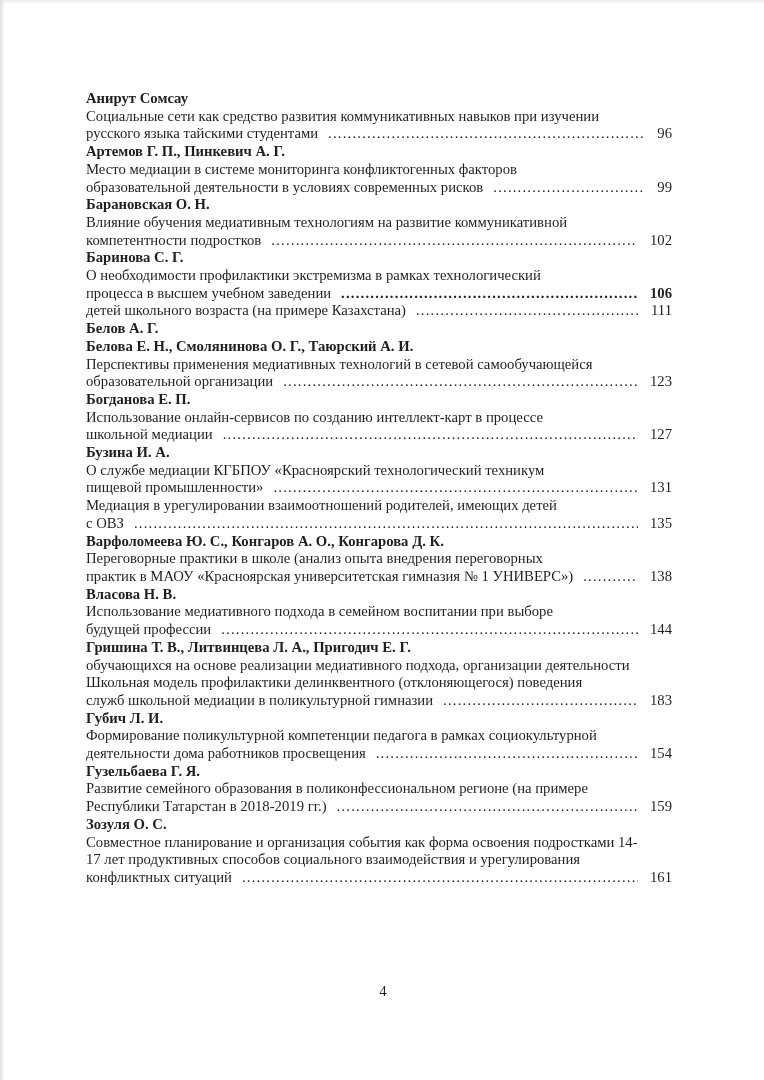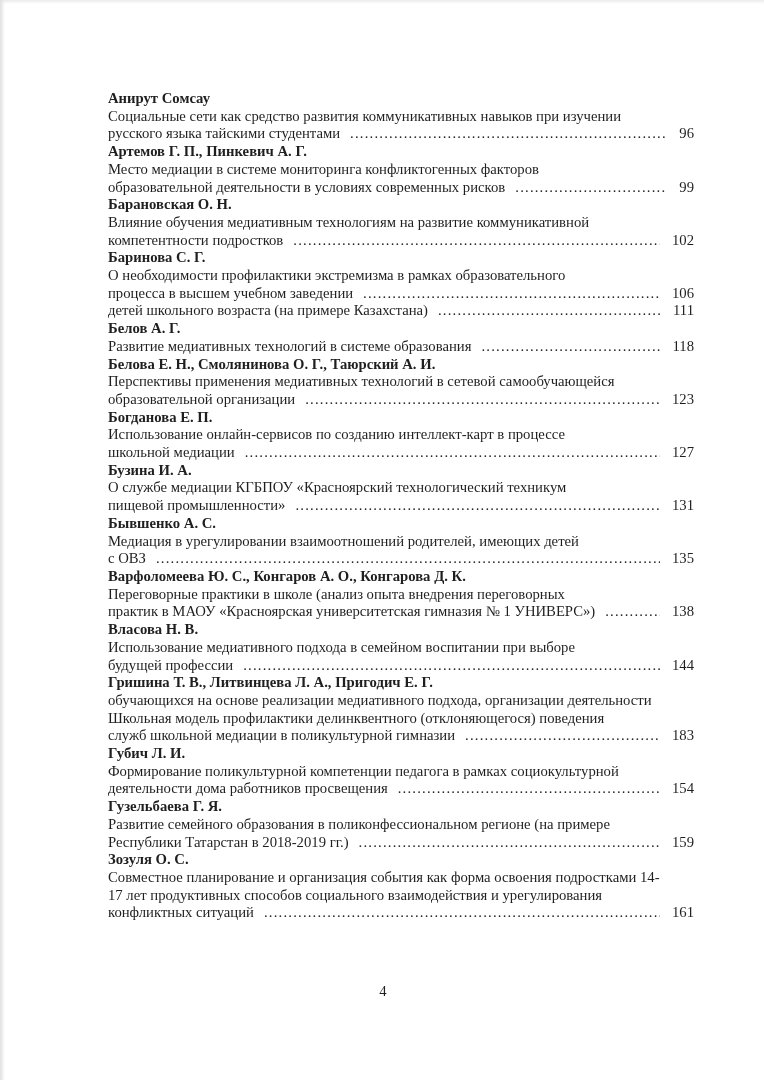--- a/index.html
+++ b/index.html
@@ -14,21 +14,21 @@
       linear-gradient(to right, #e0e0e0 0px, rgba(255,255,255,0) 5px),
       linear-gradient(to bottom, #ebebeb 0px, rgba(255,255,255,0) 4px);
     background-repeat: no-repeat;
     font-family: "Liberation Serif", "DejaVu Serif", serif;
     color: #1f1f1f;
     overflow: hidden;
     position: relative;
   }
   .toc-content {
     position: absolute;
-    left: 108px;
+    left: 86px;
     top: 90px;
     width: 586px;
     font-size: 14.7px;
     line-height: 17.7px;
   }
   .entry { margin: 0; }
   .authors {
     font-weight: bold;
   }
   .tline { }
@@ -52,21 +52,21 @@
   .leader::before {
     content: "................................................................................................................................................................................................................................................";
     letter-spacing: 1.2px;
   }
   .pnum {
     flex: 0 0 auto;
     white-space: nowrap;
   }
   .bold-tail .leader::before,
   .bold-tail .pnum {
-    font-weight: normal;
+    font-weight: bold;
   }
   .footer-pagenum {
     position: absolute;
     left: 90px;
     top: 983px;
     width: 586px;
     text-align: center;
     font-size: 14.7px;
     line-height: 17.7px;
   }
@@ -97,41 +97,36 @@
       <div class="authors">Барановская О. Н.</div>
       <div class="tline">Влияние обучения медиативным технологиям на развитие коммуникативной</div>
       <div class="lastline">
         <span class="ltext">компетентности подростков</span>
         <span class="leader"></span>
         <span class="pnum">102</span>
       </div>
     </div>
     <div class="entry">
       <div class="authors">Баринова С. Г.</div>
-      <div class="tline">О необходимости профилактики экстремизма в рамках образовательного</div>
+      <div class="tline">О необходимости профилактики экстремизма в рамках технологический</div>
       <div class="lastline bold-tail">
         <span class="ltext">процесса в высшем учебном заведении</span>
         <span class="leader"></span>
         <span class="pnum">106</span>
       </div>
     </div>
     <div class="entry">
       <div class="lastline">
         <span class="ltext">детей школьного возраста (на примере Казахстана)</span>
         <span class="leader"></span>
         <span class="pnum">111</span>
       </div>
     </div>
     <div class="entry">
       <div class="authors">Белов А. Г.</div>
-      <div class="lastline">
-        <span class="ltext">Развитие медиативных технологий в системе образования</span>
-        <span class="leader"></span>
-        <span class="pnum">118</span>
-      </div>
     </div>
     <div class="entry">
       <div class="authors">Белова Е. Н., Смолянинова О. Г., Таюрский А. И.</div>
       <div class="tline">Перспективы применения медиативных технологий в сетевой самообучающейся</div>
       <div class="lastline">
         <span class="ltext">образовательной организации</span>
         <span class="leader"></span>
         <span class="pnum">123</span>
       </div>
     </div>
@@ -147,21 +142,20 @@
     <div class="entry">
       <div class="authors">Бузина И. А.</div>
       <div class="tline">О службе медиации КГБПОУ «Красноярский технологический техникум</div>
       <div class="lastline">
         <span class="ltext">пищевой промышленности»</span>
         <span class="leader"></span>
         <span class="pnum">131</span>
       </div>
     </div>
     <div class="entry">
-      <div class="authors">Бывшенко А. С.</div>
       <div class="tline">Медиация в урегулировании взаимоотношений родителей, имеющих детей</div>
       <div class="lastline">
         <span class="ltext">с ОВЗ</span>
         <span class="leader"></span>
         <span class="pnum">135</span>
       </div>
     </div>
     <div class="entry">
       <div class="authors">Варфоломеева Ю. С., Конгаров А. О., Конгарова Д. К.</div>
       <div class="tline">Переговорные практики в школе (анализ опыта внедрения переговорных</div>

